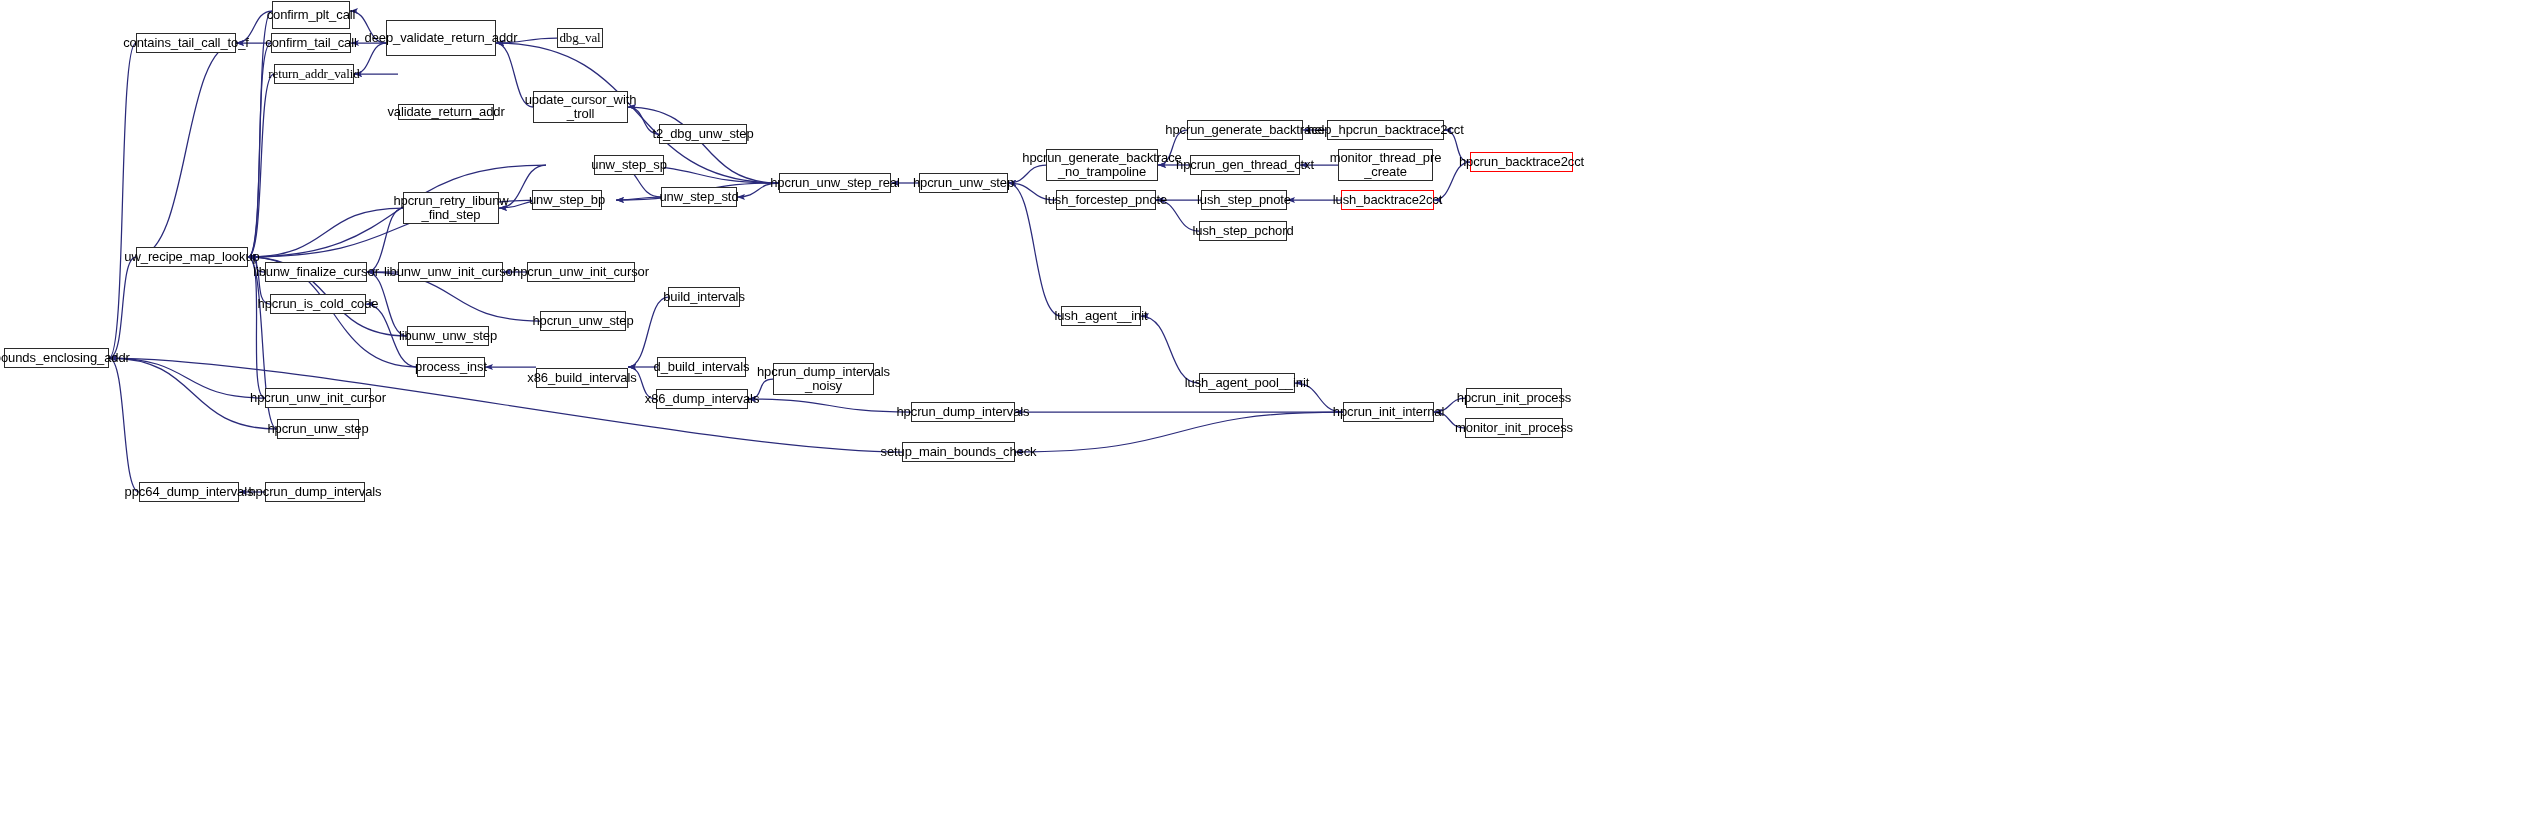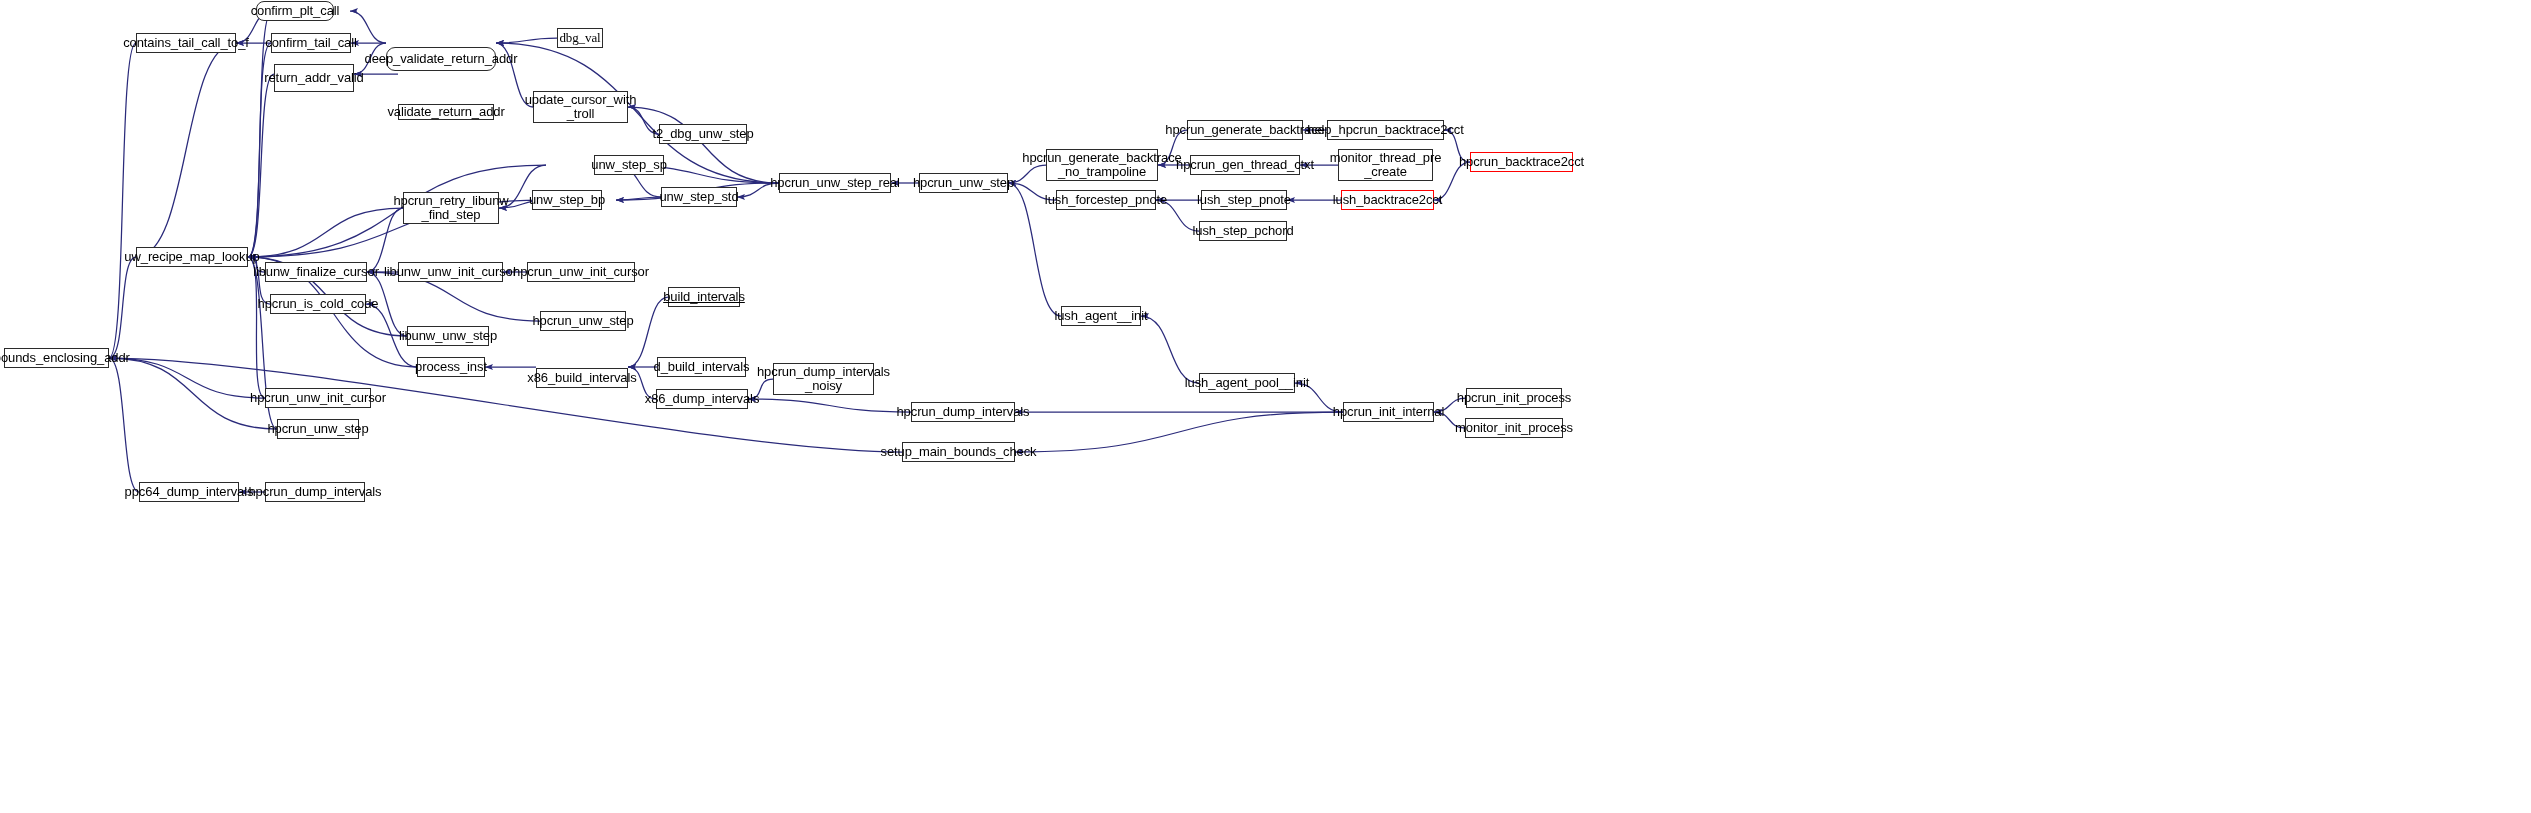--- a/index.html
+++ b/index.html
@@ -90,24 +90,24 @@
         <path d="M265,398 C179.2,398 194.8,358 109,358" fill="none" stroke="#2a2a7a" stroke-width="1.25" marker-end="url(#arw)"></path>
         <path d="M277,429 C184.6,429 201.4,358 109,358" fill="none" stroke="#2a2a7a" stroke-width="1.25" marker-end="url(#arw)"></path>
         <path d="M902,452 C722,452 289,358 109,358" fill="none" stroke="#2a2a7a" stroke-width="1.25" marker-end="url(#arw)"></path>
         <path d="M139,492 C121,492 127,358 109,358" fill="none" stroke="#2a2a7a" stroke-width="1.25" marker-end="url(#arw)"></path>
         <path d="M265,492 C247,492 257,492 239,492" fill="none" stroke="#2a2a7a" stroke-width="1.25" marker-end="url(#arw)"></path>
       </g>
   </svg>
   <div id="nodes">
       <div class="node" style="left: 4px; top: 348px; width: 105px; height: 20px;">fnbounds_enclosing_addr</div>
       <div class="node" style="left: 136px; top: 33px; width: 100px; height: 20px;">contains_tail_call_to_f</div>
-      <div class="node" style="left: 256px; top: 1px; width: 78px; height: 20px; border-radius: 8px;">confirm_plt_call</div>
+      <div class="node" style="left: 272px; top: 1px; width: 78px; height: 28px;">confirm_plt_call</div>
       <div class="node" style="left: 271px; top: 33px; width: 80px; height: 20px;">confirm_tail_call</div>
-      <div class="node" style="left: 274px; top: 64px; width: 80px; height: 28px;">return_addr_valid</div>
-      <div class="node" style="left: 386px; top: 47px; width: 110px; height: 24px; border-radius: 9px;">deep_validate_return_addr</div>
+      <div class="node" style="left: 274px; top: 64px; width: 80px; height: 20px; font-family: Liberation Serif, serif;">return_addr_valid</div>
+      <div class="node" style="left: 386px; top: 20px; width: 110px; height: 36px;">deep_validate_return_addr</div>
       <div class="node" style="left: 557px; top: 28px; width: 46px; height: 20px; font-family: Liberation Serif, serif;">dbg_val</div>
       <div class="node" style="left: 398px; top: 64px; width: 96px; height: 16px; margin-top: 40px;">validate_return_addr</div>
       <div class="node" style="left: 533px; top: 91px; width: 95px; height: 32px;">update_cursor_with
 _troll</div>
       <div class="node" style="left: 659px; top: 124px; width: 88px; height: 20px;">t2_dbg_unw_step</div>
       <div class="node" style="left: 546px; top: 155px; width: 70px; height: 20px; margin-left: 48px;">unw_step_sp</div>
       <div class="node" style="left: 532px; top: 190px; width: 70px; height: 20px;">unw_step_bp</div>
       <div class="node" style="left: 661px; top: 187px; width: 76px; height: 20px;">unw_step_std</div>
       <div class="node" style="left: 403px; top: 192px; width: 96px; height: 32px;">hpcrun_retry_libunw
 _find_step</div>
@@ -123,21 +123,21 @@
       <div class="node" style="left: 1327px; top: 120px; width: 117px; height: 20px;">help_hpcrun_backtrace2cct</div>
       <div class="node" style="left: 1338px; top: 149px; width: 95px; height: 32px;">monitor_thread_pre
 _create</div>
       <div class="node red" style="left: 1341px; top: 190px; width: 93px; height: 20px;">lush_backtrace2cct</div>
       <div class="node red" style="left: 1470px; top: 152px; width: 103px; height: 20px;">hpcrun_backtrace2cct</div>
       <div class="node" style="left: 136px; top: 247px; width: 112px; height: 20px;">uw_recipe_map_lookup</div>
       <div class="node" style="left: 265px; top: 262px; width: 102px; height: 20px;">libunw_finalize_cursor</div>
       <div class="node" style="left: 398px; top: 262px; width: 105px; height: 20px;">libunw_unw_init_cursor</div>
       <div class="node" style="left: 527px; top: 262px; width: 108px; height: 20px;">hpcrun_unw_init_cursor</div>
       <div class="node" style="left: 270px; top: 294px; width: 96px; height: 20px;">hpcrun_is_cold_code</div>
-      <div class="node" style="left: 668px; top: 287px; width: 72px; height: 20px; text-decoration: underline;">build_intervals</div>
+      <div class="node" style="left: 668px; top: 287px; width: 72px; height: 20px;">build_intervals</div>
       <div class="node" style="left: 407px; top: 326px; width: 82px; height: 20px;">libunw_unw_step</div>
       <div class="node" style="left: 540px; top: 311px; width: 86px; height: 20px;">hpcrun_unw_step</div>
       <div class="node" style="left: 1061px; top: 306px; width: 80px; height: 20px;">lush_agent__init</div>
       <div class="node" style="left: 417px; top: 357px; width: 68px; height: 20px;">process_inst</div>
       <div class="node" style="left: 536px; top: 368px; width: 92px; height: 20px;">x86_build_intervals</div>
       <div class="node" style="left: 657px; top: 357px; width: 89px; height: 20px;">d_build_intervals</div>
       <div class="node" style="left: 773px; top: 363px; width: 101px; height: 32px;">hpcrun_dump_intervals
 _noisy</div>
       <div class="node" style="left: 656px; top: 389px; width: 92px; height: 20px;">x86_dump_intervals</div>
       <div class="node" style="left: 911px; top: 402px; width: 104px; height: 20px;">hpcrun_dump_intervals</div>

